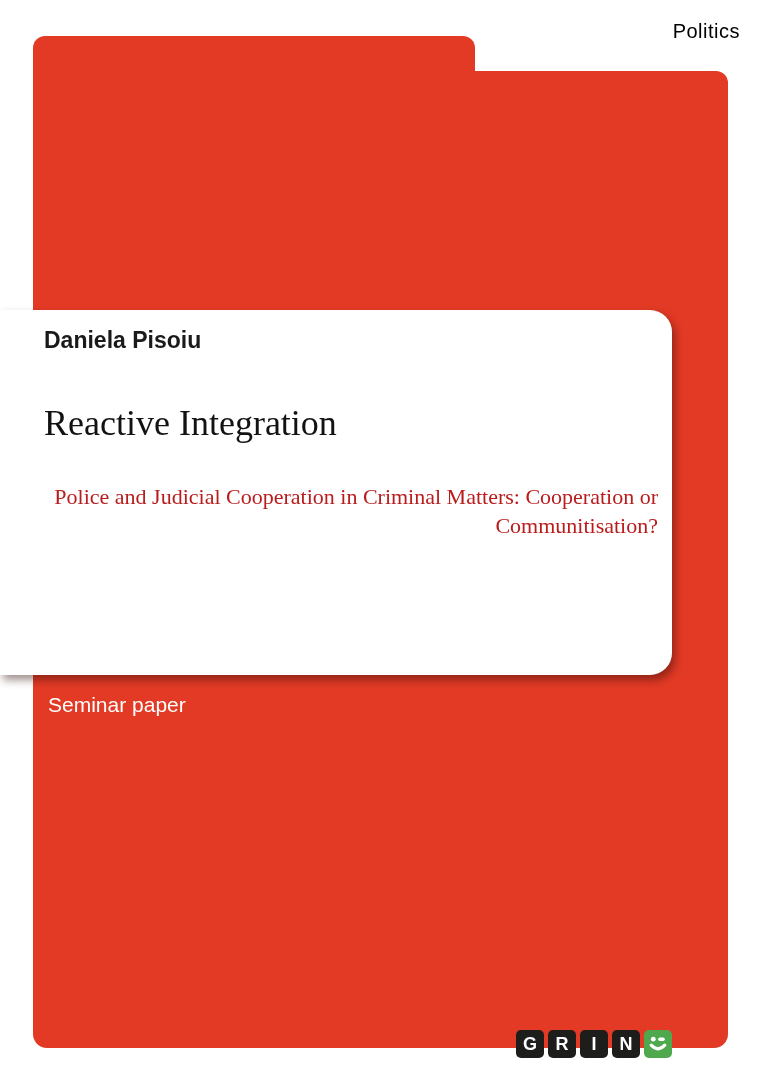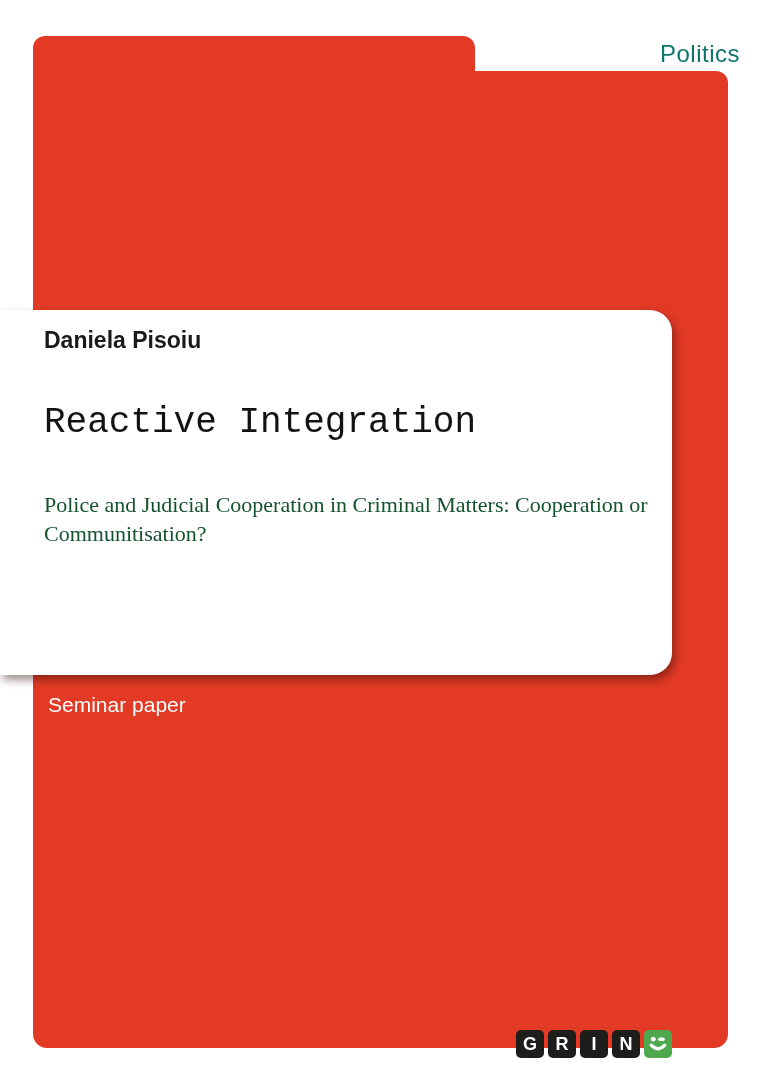--- a/index.html
+++ b/index.html
@@ -26,57 +26,58 @@
     position: absolute;
     left: 33px; top: 71px;
     width: 695px; height: 977px;
     background: #e23a25;
     border-radius: 0 12px 14px 14px;
   }
 
   
   .category {
     position: absolute;
-    top: 40px; right: 26px;
-    font-size: 24px;
+    top: 20px; right: 26px;
+    font-size: 20px;
     letter-spacing: 0.5px;
-    color: #0f766e;
+    color: #000000;
   }
 
   
   .card {
     position: absolute;
     left: 0; top: 310px;
     width: 672px; height: 365px;
     background: #ffffff;
     border-radius: 0 22px 22px 0;
     box-shadow: 3px 5px 9px rgba(45, 10, 4, 0.45);
+    text-align: right;
   }
   .author {
     position: absolute;
     left: 44px; top: 17px;
     font-size: 23px;
     font-weight: bold;
     color: #1a1a1a;
   }
   .title {
     position: absolute;
     left: 44px; top: 92px;
-    font-family: Liberation Mono, monospace;
+    font-family: Liberation Serif, serif;
     font-size: 36px;
     color: #121212;
   }
   .subtitle {
     position: absolute;
-    left: 44px; top: 180px;
+    left: 44px; top: 172px;
     width: 614px;
     font-family: "Liberation Serif", serif;
     font-size: 22px;
     line-height: 29px;
-    color: #14532d;
+    color: #b91c1c;
   }
 
   
   .paper-type {
     position: absolute;
     left: 48px; top: 693px;
     font-size: 21px;
     font-weight: normal;
     color: #ffffff;
   }

